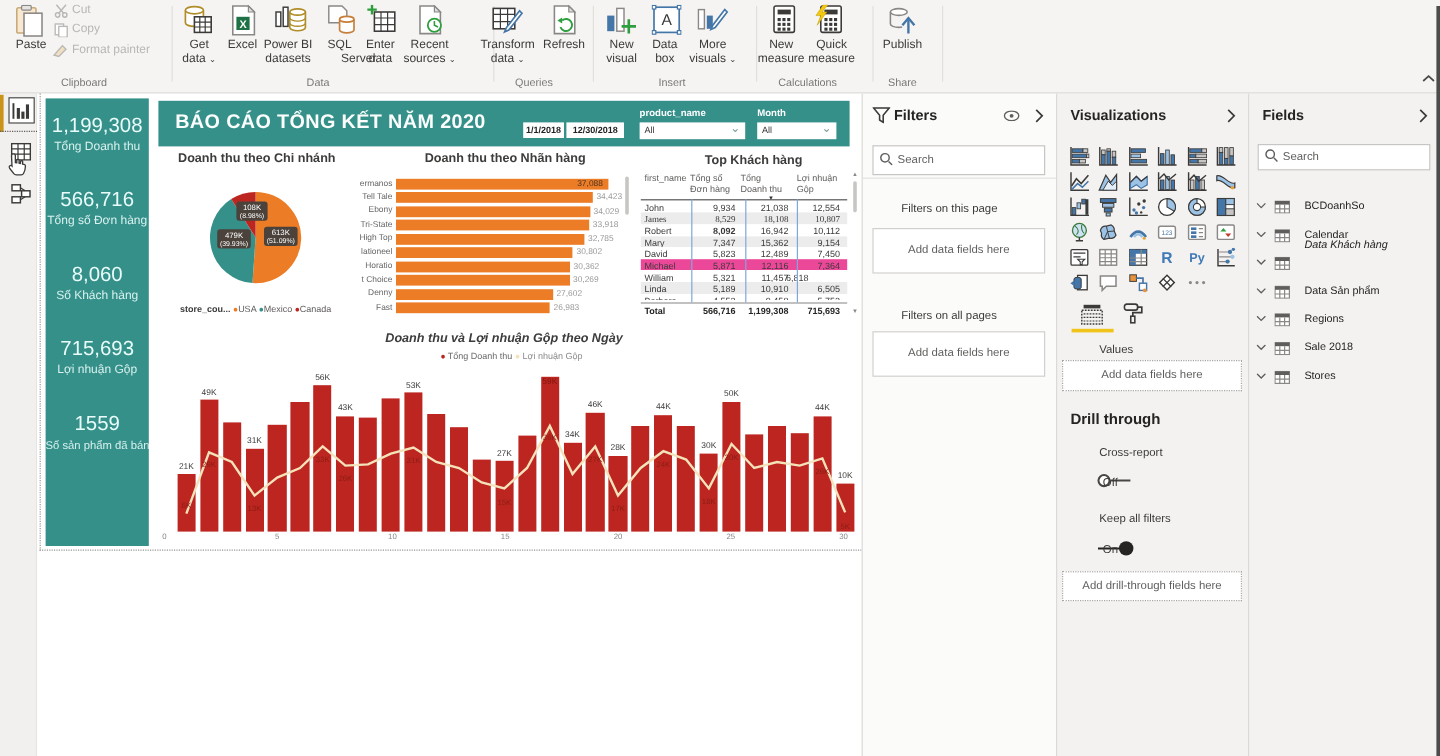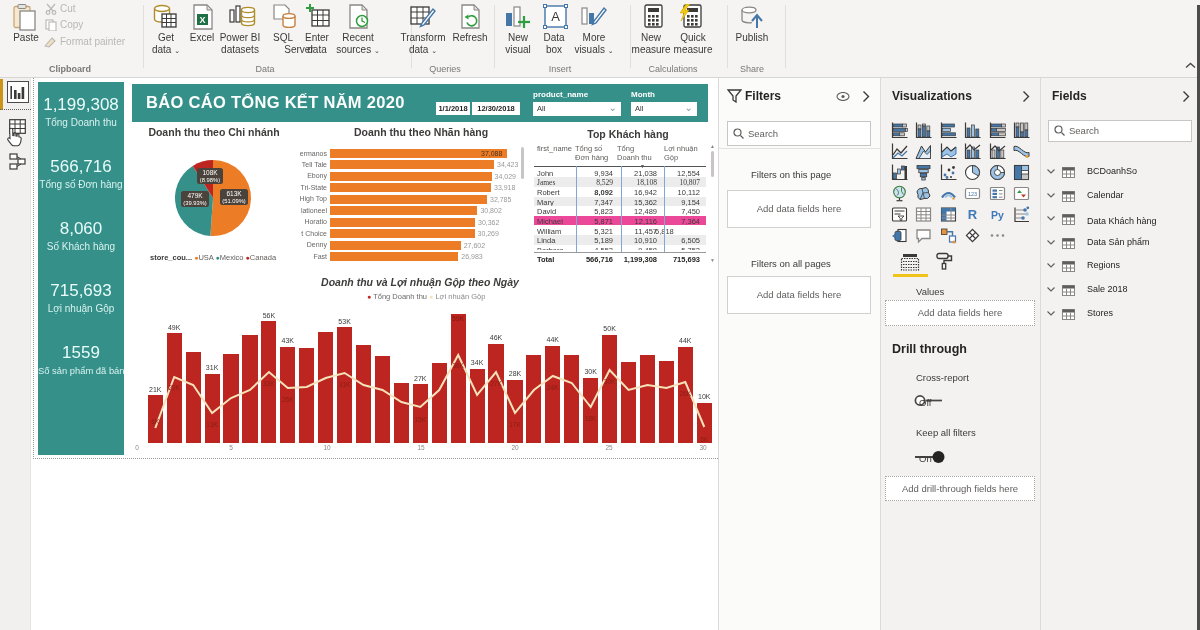--- a/index.html
+++ b/index.html
@@ -52,21 +52,21 @@
 <div class="rlabel" style="left:60px; top:3px; color:#b9b7b5; text-align:left;">Cut</div>
 <svg class="abs" style="left:45px; top:19px;" width="12" height="12" viewBox="0 0 12 12">
     <rect x="1" y="1" width="7" height="9" fill="#fff" stroke="#b9b7b5" stroke-width="1.1"></rect>
     <rect x="4" y="3" width="7" height="9" fill="#fff" stroke="#b9b7b5" stroke-width="1.1"></rect>
   </svg>
 <div class="rlabel" style="left:60px; top:19px; color:#b9b7b5; text-align:left;">Copy</div>
 <svg class="abs" style="left:44px; top:36px;" width="13" height="12" viewBox="0 0 13 12">
     <path d="M1,10 L8,2 L11,5 L5,11 Z" fill="#f0e0c0" stroke="#b9b7b5" stroke-width="1.1"></path>
   </svg>
 <div class="rlabel" style="left:60px; top:36px; color:#b9b7b5; text-align:left;">Format painter</div>
-<div class="rgrouplabel" style="left:30px; width:80px;font-weight:bold;">Clipboard</div>
+<div class="rgrouplabel" style="left:30px; width:80px;">Clipboard</div>
 <div class="rsep" style="left:143px;"></div>
 <svg class="abs" style="left:152px; top:4px;" width="28" height="27" viewBox="0 0 28 27">
     <path d="M2.5,4.5 V15 c0,1.7 3.4,3 7.5,3 s7.5,-1.3 7.5,-3 V4.5" fill="#fff" stroke="#b08d28" stroke-width="1.4"></path>
     <ellipse cx="10" cy="4.5" rx="7.5" ry="3" fill="#fff" stroke="#b08d28" stroke-width="1.4"></ellipse>
     <rect x="10" y="10" width="14" height="13" fill="#fff" stroke="#3b3a39" stroke-width="1.3"></rect>
     <line x1="10" y1="14.5" x2="24" y2="14.5" stroke="#3b3a39"></line>
     <line x1="10" y1="18.5" x2="24" y2="18.5" stroke="#3b3a39"></line>
     <line x1="14.5" y1="10" x2="14.5" y2="23" stroke="#3b3a39"></line>
     <line x1="19" y1="10" x2="19" y2="23" stroke="#3b3a39"></line>
   </svg>
@@ -773,21 +773,21 @@
 <svg class="abs" style="left:1047px; top:216.2px;" width="8" height="5" viewBox="0 0 8 5">
     <polyline points="0.5,0.5 4,4 7.5,0.5" fill="none" stroke="#605e5c" stroke-width="1.1"></polyline>
   </svg>
 <svg class="abs" style="left:1062px; top:214.2px;" width="13" height="11" viewBox="0 0 13 11">
     <rect x="0.5" y="0.5" width="12" height="10" fill="#fff" stroke="#8a8886"></rect>
     <rect x="0.5" y="0.5" width="12" height="3" fill="#605e5c"></rect>
     <line x1="0.5" y1="7" x2="12.5" y2="7" stroke="#8a8886"></line>
     <line x1="4.5" y1="3.5" x2="4.5" y2="10.5" stroke="#8a8886"></line>
     <line x1="8.5" y1="3.5" x2="8.5" y2="10.5" stroke="#8a8886"></line>
   </svg>
-<div class="abs" style="left:1087px; top:216px; font-size:9px; color:#252423;">Data Khách hàng</div>
+<div class="abs" style="left:1087px; top:199px; font-size:9px; color:#252423;font-style:italic;">Data Khách hàng</div>
 <svg class="abs" style="left:1047px; top:239.79999999999998px;" width="8" height="5" viewBox="0 0 8 5">
     <polyline points="0.5,0.5 4,4 7.5,0.5" fill="none" stroke="#605e5c" stroke-width="1.1"></polyline>
   </svg>
 <svg class="abs" style="left:1062px; top:237.79999999999998px;" width="13" height="11" viewBox="0 0 13 11">
     <rect x="0.5" y="0.5" width="12" height="10" fill="#fff" stroke="#8a8886"></rect>
     <rect x="0.5" y="0.5" width="12" height="3" fill="#605e5c"></rect>
     <line x1="0.5" y1="7" x2="12.5" y2="7" stroke="#8a8886"></line>
     <line x1="4.5" y1="3.5" x2="4.5" y2="10.5" stroke="#8a8886"></line>
     <line x1="8.5" y1="3.5" x2="8.5" y2="10.5" stroke="#8a8886"></line>
   </svg>

